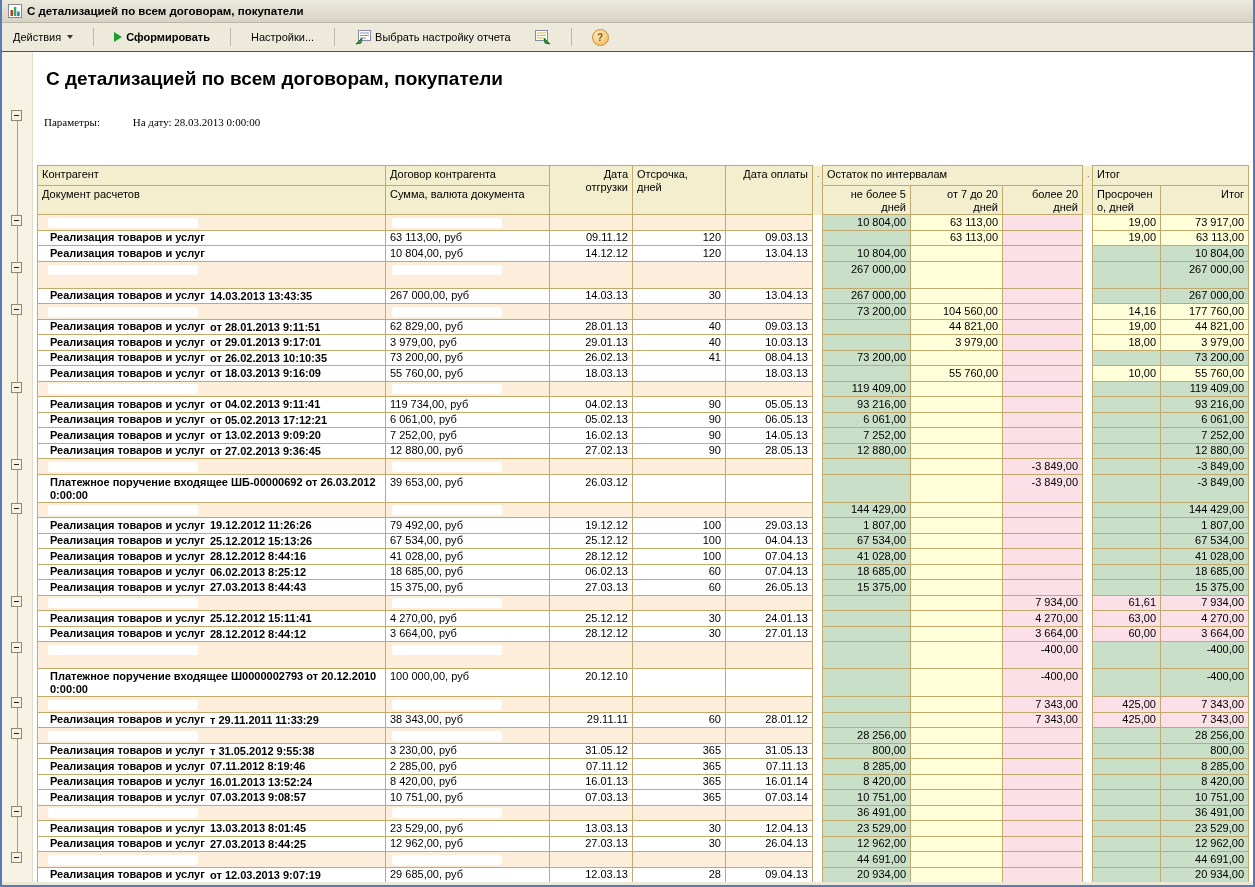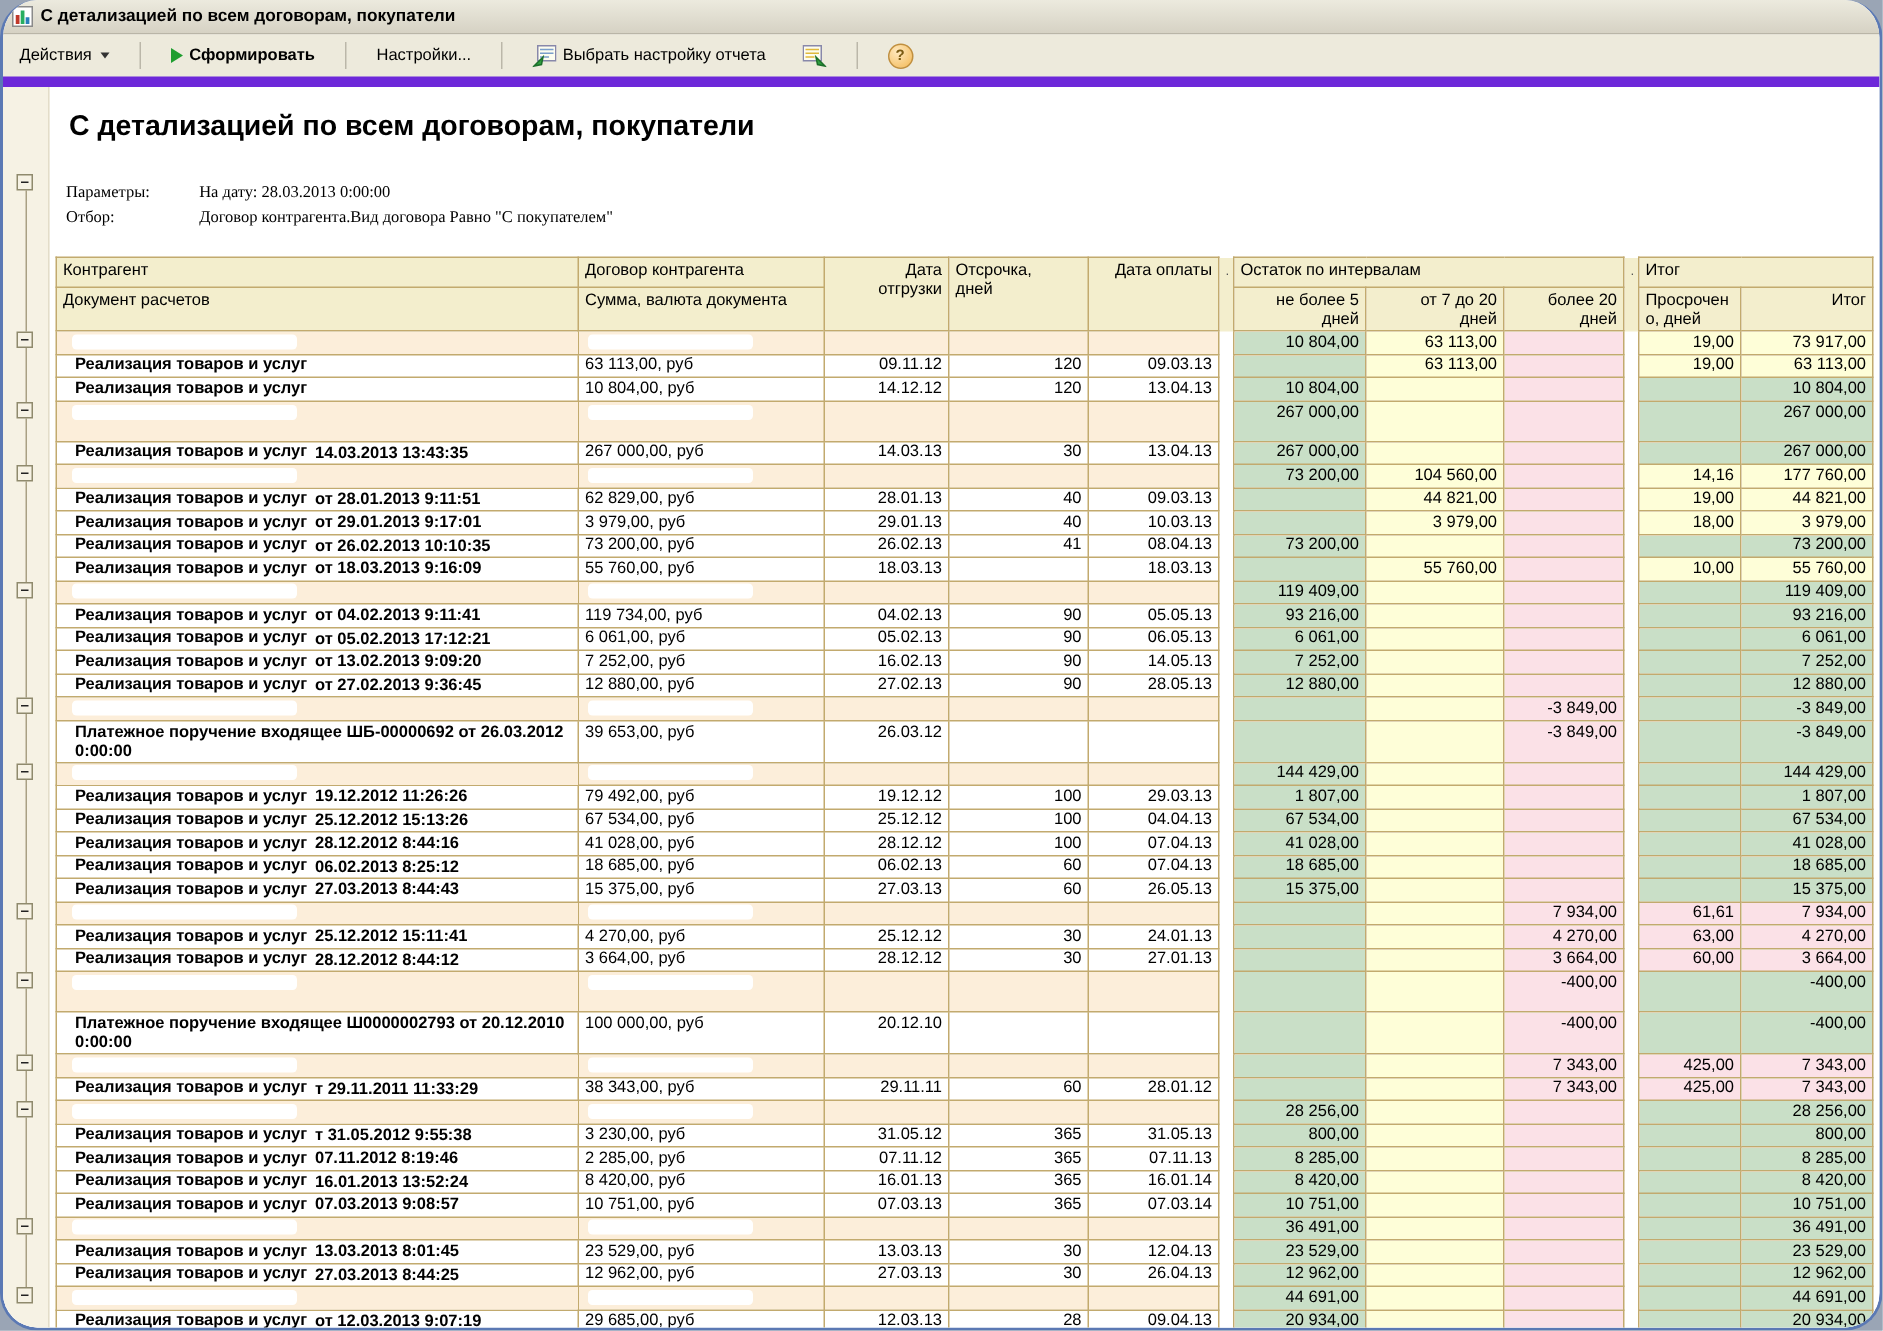--- a/index.html
+++ b/index.html
@@ -1,25 +1,25 @@
 <!DOCTYPE html>
 <html><head>
 <meta charset="utf-8">
 <style>
   html,body{margin:0;padding:0;background:#9aa5b5;font-family:"Liberation Sans",sans-serif;}
   .window{position:relative;width:1255px;height:887px;box-sizing:border-box;
     border-left:2px solid #5b79b4;border-right:2px solid #5b79b4;border-bottom:2px solid #5b79b4;
-    background:#ffffff;overflow:hidden;border-radius:25px;}
+    background:#ffffff;overflow:hidden;}
   
   .titlebar{height:22px;display:flex;align-items:center;gap:5px;padding:0 6px;
     background:linear-gradient(#eceade,#d6d2c4);border-bottom:1px solid #b9b5a7;
     font-size:11.5px;font-weight:bold;color:#000;}
   
   .toolbar{height:28px;display:flex;align-items:center;padding:0 4px;
-    background:#edeadc;border-bottom:7px solid #6d28d9;font-size:11px;color:#000;gap:10px;}
+    background:#edeadc;border-bottom:1px solid #6d28d9;font-size:11px;color:#000;gap:10px;}
   .tbtn{display:flex;align-items:center;gap:4px;padding:3px 7px;cursor:default;white-space:nowrap;}
   .tbtn.bold{font-weight:bold;}
   .sep{width:1px;height:18px;background:#bbb7a9;margin:0 3px;}
   .arrow-down{width:0;height:0;border-left:3px solid transparent;border-right:3px solid transparent;border-top:4px solid #333;margin-left:2px;}
   .play{width:0;height:0;border-top:5px solid transparent;border-bottom:5px solid transparent;border-left:8px solid #1f9e2f;}
   .help{width:15px;height:15px;border-radius:50%;background:radial-gradient(circle at 35% 30%,#ffe9bf,#f3b855);
     border:1px solid #c08f3f;display:flex;align-items:center;justify-content:center;
     font-size:10px;font-weight:bold;color:#7a5a12;}
   
   .content{position:relative;height:calc(887px - 52px);background:#fff;overflow:hidden;}
@@ -128,24 +128,20 @@
         <div class="gbox" style="top: 676px;"></div>
         <div class="gbox" style="top: 754px;"></div>
         <div class="gbox" style="top: 800px;"></div>
       </div>
 
     <div class="rtitle">С детализацией по всем договорам, покупатели</div>
     <div class="pline" style="left:42px;top:64px;">
       <span class="plabel">Параметры:</span>
       <span>На дату: 28.03.2013 0:00:00</span>
     </div>
-    <div class="pline" style="left:42px;top:81px;">
-      <span class="plabel">Отбор:</span>
-      <span>Договор контрагента.Вид договора Равно "С покупателем"</span>
-    </div>
 
     <table class="rep" id="report-table">
       <colgroup>
         <col style="width:348px">
           <col style="width:164px">
           <col style="width:83px">
         <col style="width:93px">
           <col style="width:87px">
           <col style="width:10px">
         <col style="width:88px">

